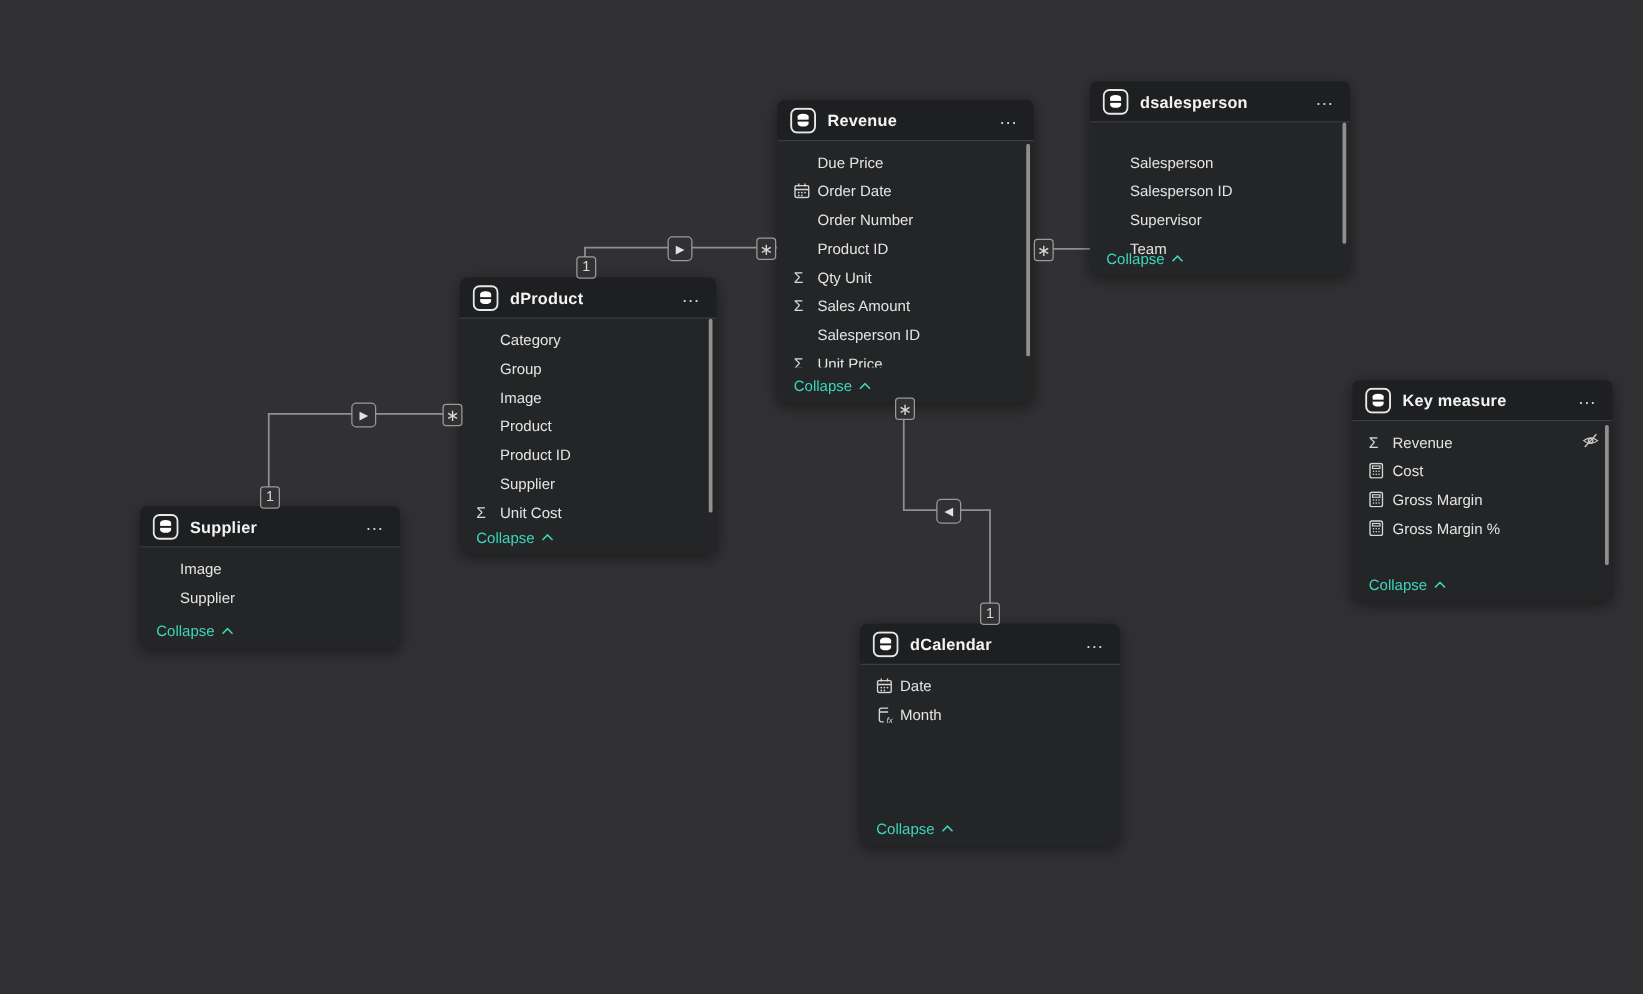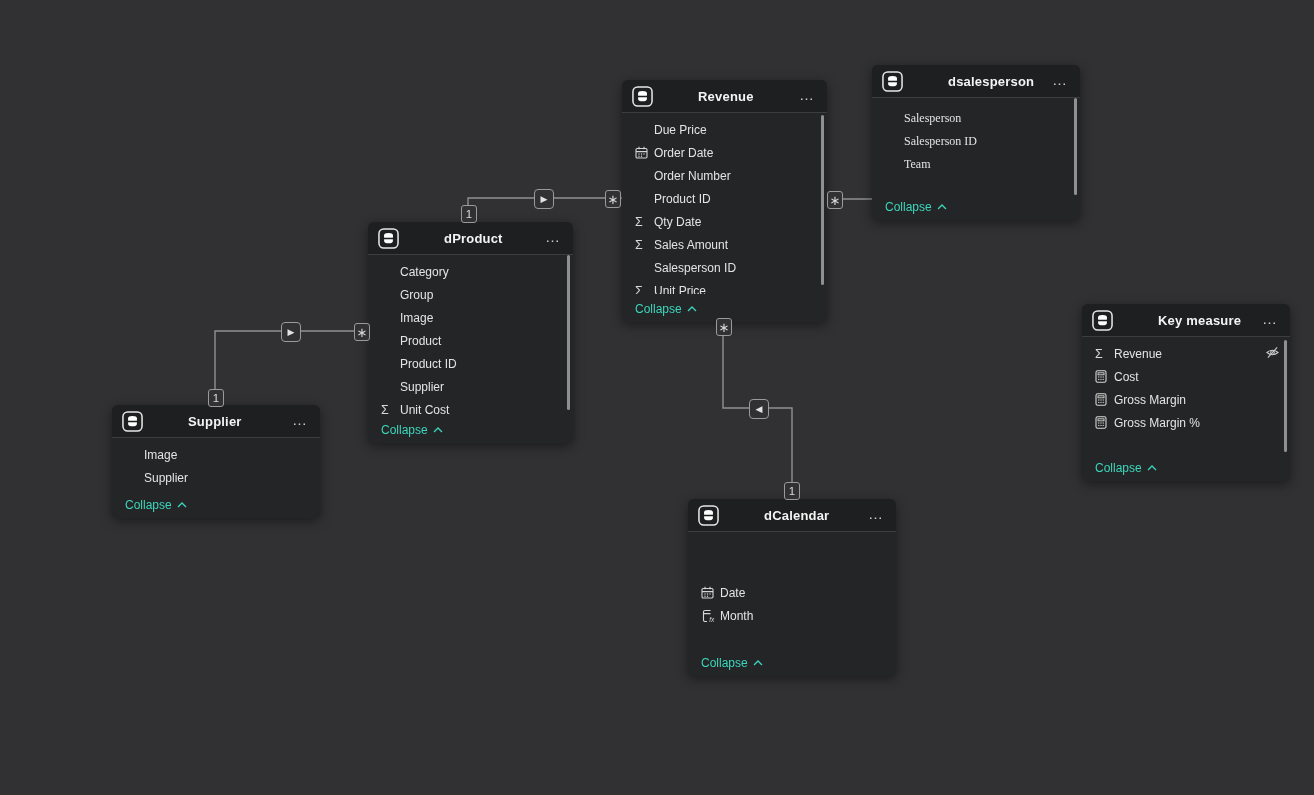--- a/index.html
+++ b/index.html
@@ -3,21 +3,21 @@
 <meta charset="utf-8">
 <style>
   html,body{margin:0;padding:0;background:#313133;width:1314px;height:795px;overflow:hidden;
             font-family:"Liberation Sans",sans-serif;}
   #canvas{position:relative;width:1314px;height:795px;background:#313133;}
   svg.lines{position:absolute;left:0;top:0;pointer-events:none;}
 
   .card{position:absolute;background:#242526;border-radius:6px;
         box-shadow:0 3px 12px rgba(0,0,0,.45);overflow:hidden;}
   .card-header{position:relative;height:32px;background:#1e1f20;display:flex;align-items:center;
-               border-bottom:1px solid #3c3d3e;cursor:move;gap:36px;}
+               border-bottom:1px solid #3c3d3e;cursor:move;}
   .tbl-icon{width:21px;height:21px;margin-left:10px;flex:0 0 auto;}
   .card-title{margin-left:9px;font-size:13px;font-weight:700;color:#f4f4f4;letter-spacing:.2px;}
   .menu-dots{position:absolute;right:12px;top:50%;transform:translateY(-58%);color:#cfcfcf;
              font-size:15px;letter-spacing:1px;cursor:pointer;line-height:1;}
   .fields{position:absolute;left:0;right:0;overflow:hidden;}
   .frow{height:23px;display:flex;align-items:center;padding-left:13px;color:#e4e4e4;font-size:12px;}
   .frow .ficon{width:19px;flex:0 0 auto;display:flex;align-items:center;color:#d6d6d6;font-size:12px;}
   .frow .flabel{white-space:nowrap;}
   .sigma{font-size:12.5px;color:#d9d9d9;}
   .collapse{position:absolute;left:13px;bottom:6px;display:flex;align-items:center;gap:5px;
@@ -163,21 +163,21 @@
           <span class="flabel">Order Number</span>
         </div>
       <div class="frow">
           <span class="ficon"></span>
           <span class="flabel">Product ID</span>
         </div>
       <div class="frow">
           <span class="ficon">
             <span class="sigma">Σ</span>
           </span>
-          <span class="flabel">Qty Date</span>
+          <span class="flabel">Qty Unit</span>
         </div>
       <div class="frow">
           <span class="ficon">
             <span class="sigma">Σ</span>
           </span>
           <span class="flabel">Sales Amount</span>
         </div>
       <div class="frow">
           <span class="ficon"></span>
           <span class="flabel">Salesperson ID</span>
@@ -202,31 +202,35 @@
     <div class="card-header">
       <svg class="tbl-icon" viewBox="0 0 22 22">
         <rect x="1" y="1" width="20" height="20" rx="5" fill="none" stroke="#e8e8e8" stroke-width="1.6"></rect>
         <ellipse cx="11" cy="7.6" rx="4.6" ry="2.4" fill="#fff"></ellipse>
         <path d="M6.4 7.6 h9.2 v6 a4.6 2.4 0 0 1 -9.2 0 Z" fill="#fff"></path>
         <rect x="5.9" y="10.2" width="10.2" height="1.6" fill="#1e1f20"></rect>
       </svg>
       <span class="card-title">dsalesperson</span>
       <span class="menu-dots">…</span>
     </div>
-    <div class="fields" style="top:42px;height:92px;font-family:Liberation Serif, serif;">
+    <div class="fields" style="top:53px;height:92px;">
       <div class="frow">
           <span class="ficon"></span>
           <span class="flabel">Salesperson</span>
         </div>
       <div class="frow">
           <span class="ficon"></span>
           <span class="flabel">Salesperson ID</span>
         </div>
       <div class="frow">
           <span class="ficon"></span>
+          <span class="flabel">Supervisor</span>
+        </div>
+      <div class="frow">
+          <span class="ficon"></span>
           <span class="flabel">Team</span>
         </div>
     </div>
     <div class="scrollthumb" style="top:33px;height:97px;"></div>
     <div class="collapse" style="color:#3bd6bc;">
       <span>Collapse</span>
       <svg width="10" height="6" viewBox="0 0 10 6">
           <polyline points="1,5 5,1 9,5" fill="none" stroke="#3bd6bc" stroke-width="1.3"></polyline>
         </svg>
     </div>
@@ -236,21 +240,21 @@
     <div class="card-header">
       <svg class="tbl-icon" viewBox="0 0 22 22">
         <rect x="1" y="1" width="20" height="20" rx="5" fill="none" stroke="#e8e8e8" stroke-width="1.6"></rect>
         <ellipse cx="11" cy="7.6" rx="4.6" ry="2.4" fill="#fff"></ellipse>
         <path d="M6.4 7.6 h9.2 v6 a4.6 2.4 0 0 1 -9.2 0 Z" fill="#fff"></path>
         <rect x="5.9" y="10.2" width="10.2" height="1.6" fill="#1e1f20"></rect>
       </svg>
       <span class="card-title">dCalendar</span>
       <span class="menu-dots">…</span>
     </div>
-    <div class="fields" style="top:38px;height:72px;margin-top:44px;">
+    <div class="fields" style="top:38px;height:72px;">
       <div class="frow">
         <span class="ficon">
             <svg width="13" height="13" viewBox="0 0 13 13">
               <rect x="1" y="2.5" width="11" height="9.5" rx="1.2" fill="none" stroke="#d6d6d6" stroke-width="1.1"></rect>
               <line x1="1" y1="5.6" x2="12" y2="5.6" stroke="#d6d6d6" stroke-width="1.1"></line>
               <line x1="4" y1="0.8" x2="4" y2="3.2" stroke="#d6d6d6" stroke-width="1.1"></line>
               <line x1="9" y1="0.8" x2="9" y2="3.2" stroke="#d6d6d6" stroke-width="1.1"></line>
               <circle cx="4" cy="8" r="0.7" fill="#d6d6d6"></circle>
               <circle cx="6.5" cy="8" r="0.7" fill="#d6d6d6"></circle>
               <circle cx="9" cy="8" r="0.7" fill="#d6d6d6"></circle>

